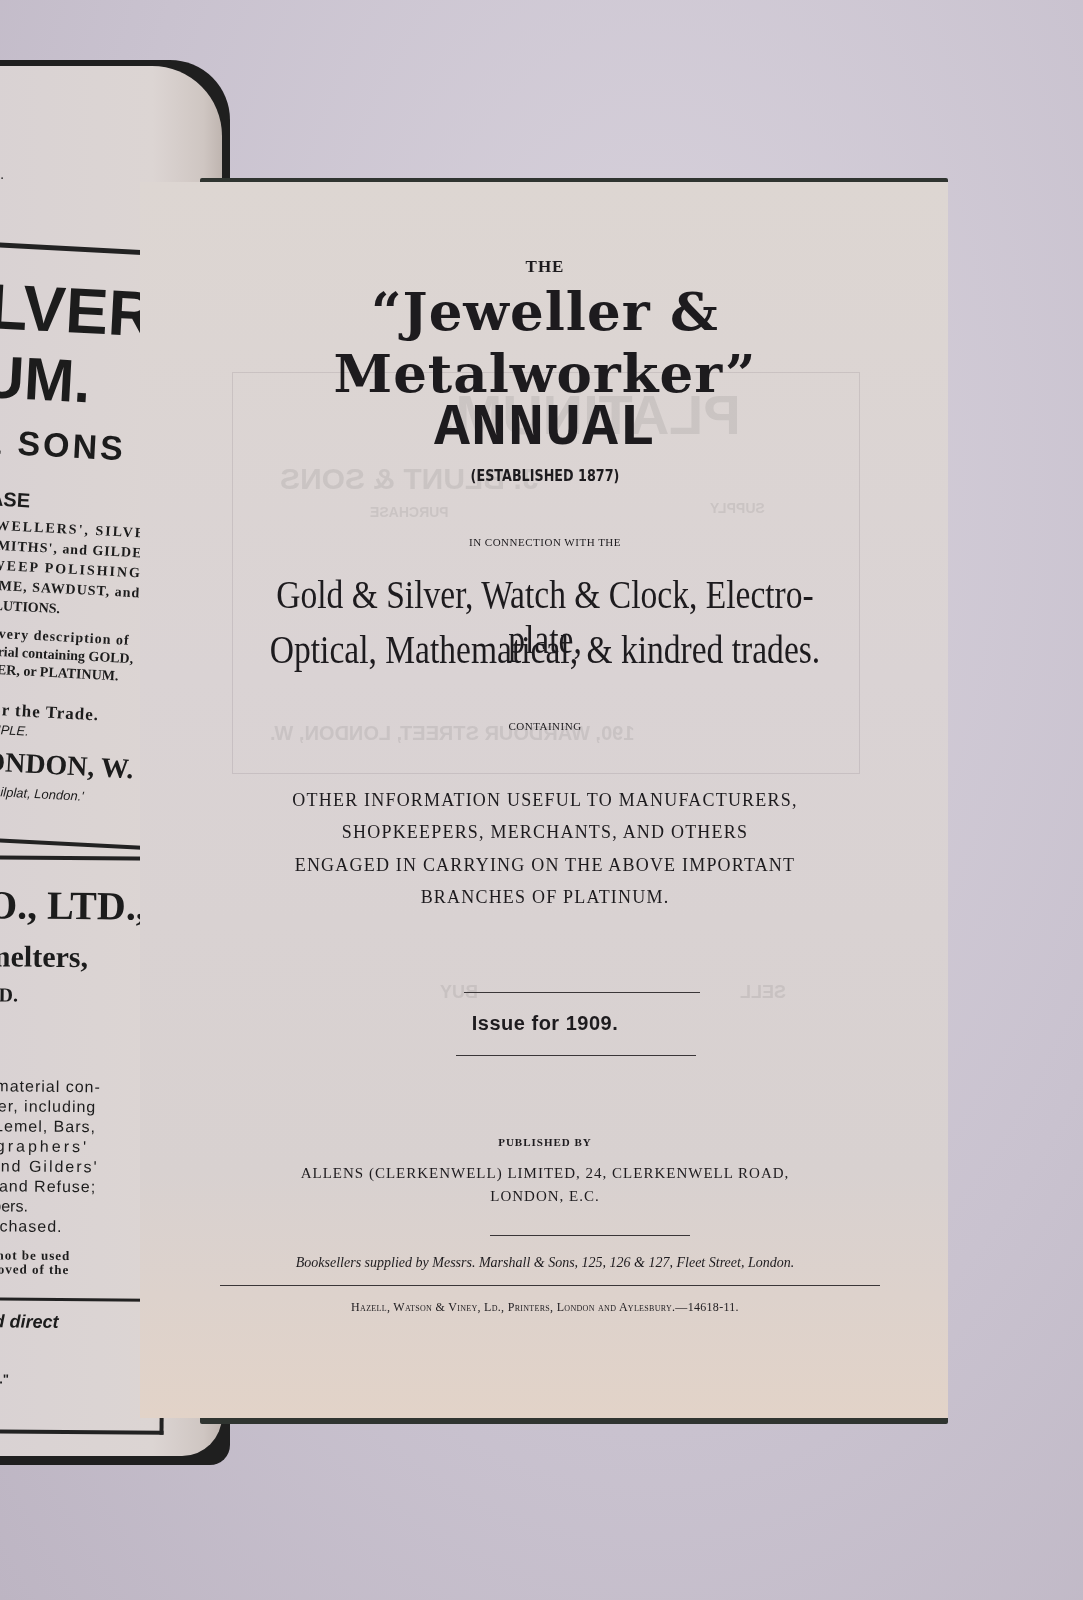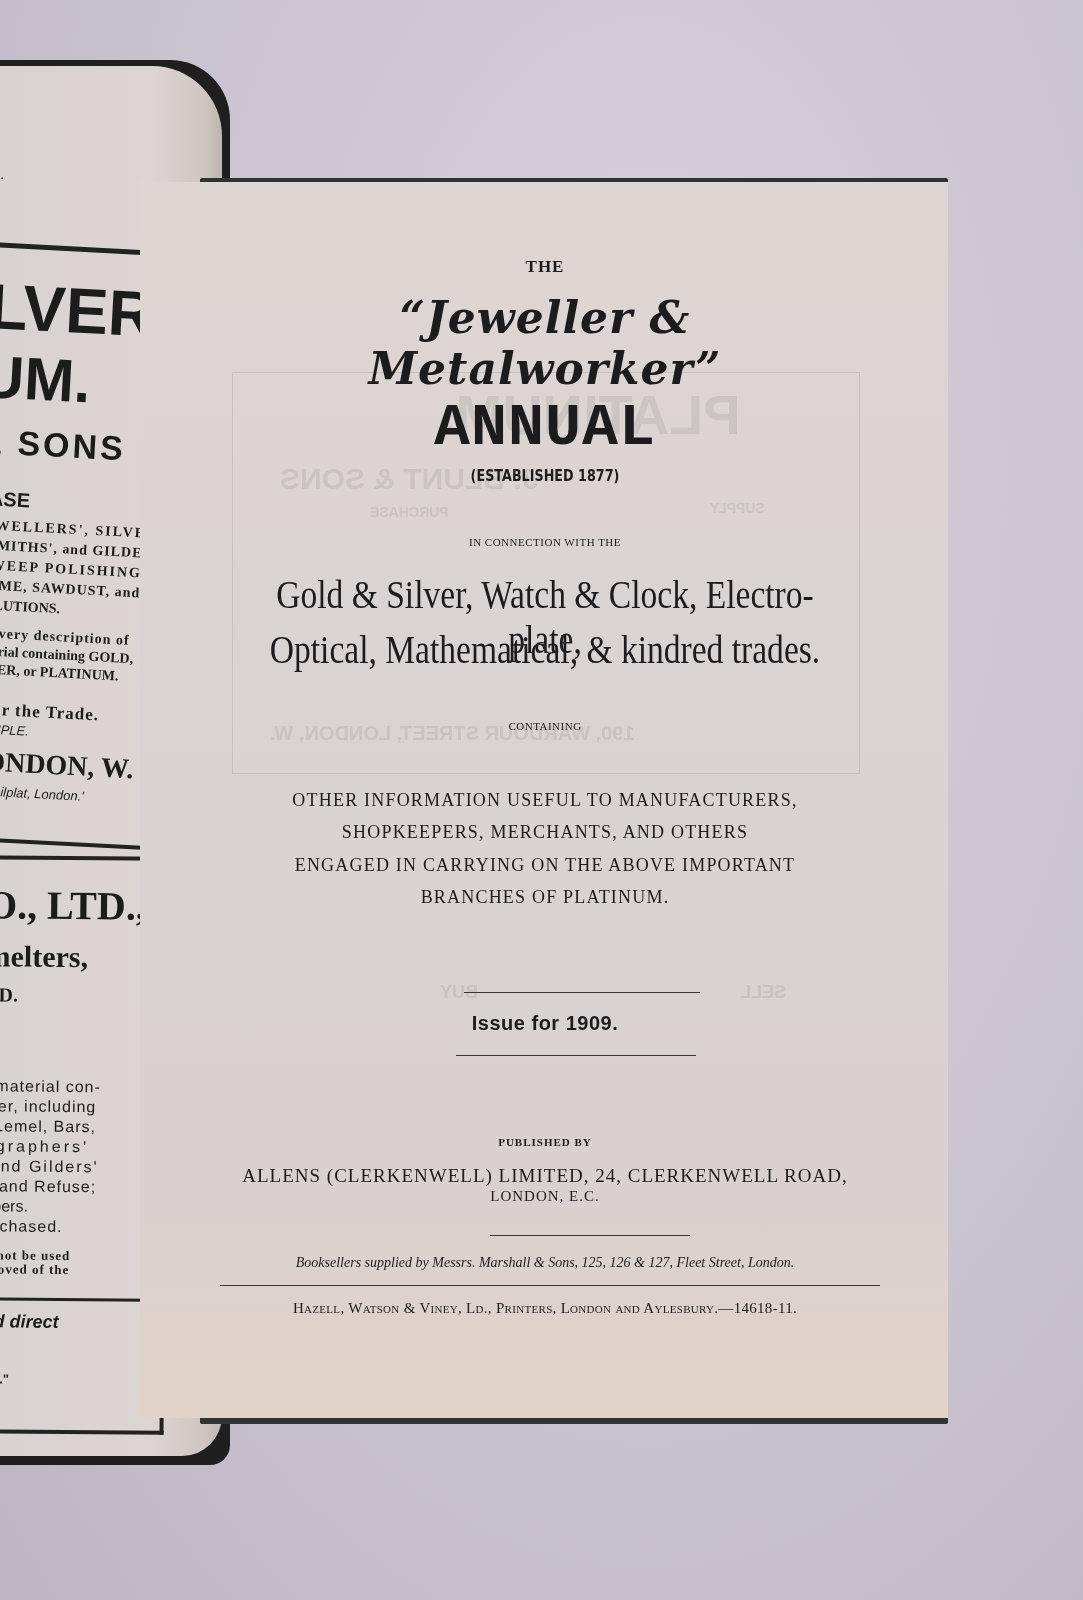--- a/index.html
+++ b/index.html
@@ -44,44 +44,44 @@
   .title-page {
     position: absolute; left: 140px; top: 182px; width: 808px; height: 1236px;
     background: linear-gradient(180deg, #ddd6d2 0%, #dad3d4 40%, #d8d1d0 80%, #e2d3c8 100%);
   }
   .title-page .inner {
     position: absolute; left: 80px; top: 0; width: 650px; height: 100%;
   }
   .centered { position: absolute; left: 0; width: 100%; text-align: center; color: #1d1b1e; }
   .the { top: 75px; font-size: 17px; font-weight: bold; letter-spacing: 1px; }
   .blackletter {
-    top: 110px; font-size: 44px; font-weight: bold; font-style: italic;
+    top: 98px; font-size: 53px; font-weight: bold; 
     font-family: "DejaVu Serif", "Liberation Serif", serif; letter-spacing: 1px;
   }
   .annual {
     top: 212px; font-size: 60px; font-weight: 900;
     font-family: Liberation Mono, monospace; letter-spacing: 1px;
   }
   .established {
     top: 285px; font-size: 15px; font-weight: bold;
     font-family: "DejaVu Sans", "Liberation Sans", sans-serif;
     transform: scaleX(0.85);
   }
   .in-connection { top: 354px; font-size: 11px; letter-spacing: 0.5px; }
   .trades-1 { top: 390px; font-size: 39px; transform: scaleX(0.86); }
   .trades-2 { top: 445px; font-size: 39px; transform: scaleX(0.86); }
   .containing { top: 538px; font-size: 11px; letter-spacing: 0.5px; }
   .info-line { font-size: 18px; letter-spacing: 1.2px; }
   .rule { position: absolute; height: 1px; background: #3a3638; }
   .issue { top: 830px; font-size: 20px; font-weight: bold; font-family: "Liberation Sans", "DejaVu Sans", sans-serif; letter-spacing: 0.5px; }
   .published-by { top: 954px; font-size: 11px; font-weight: bold; letter-spacing: 1px; }
-  .publisher-1 { top: 983px; font-size: 19px; letter-spacing: 1px; }
+  .publisher-1 { top: 983px; font-size: 15px; letter-spacing: 1px; }
   .publisher-2 { top: 1006px; font-size: 15px; letter-spacing: 1px; }
   .booksellers { top: 1073px; font-size: 14px; font-style: italic; }
-  .printers { top: 1118px; font-size: 15px; letter-spacing: 0.3px; }
+  .printers { top: 1118px; font-size: 12px; letter-spacing: 0.3px; }
   .sc { font-variant: small-caps; }
 
   
   .bleed {
     position: absolute; color: rgba(60,55,60,0.10); font-family: "Liberation Sans", sans-serif;
     font-weight: bold; transform: scaleX(-1); white-space: nowrap;
   }
 </style>
 </head>
 <body>

